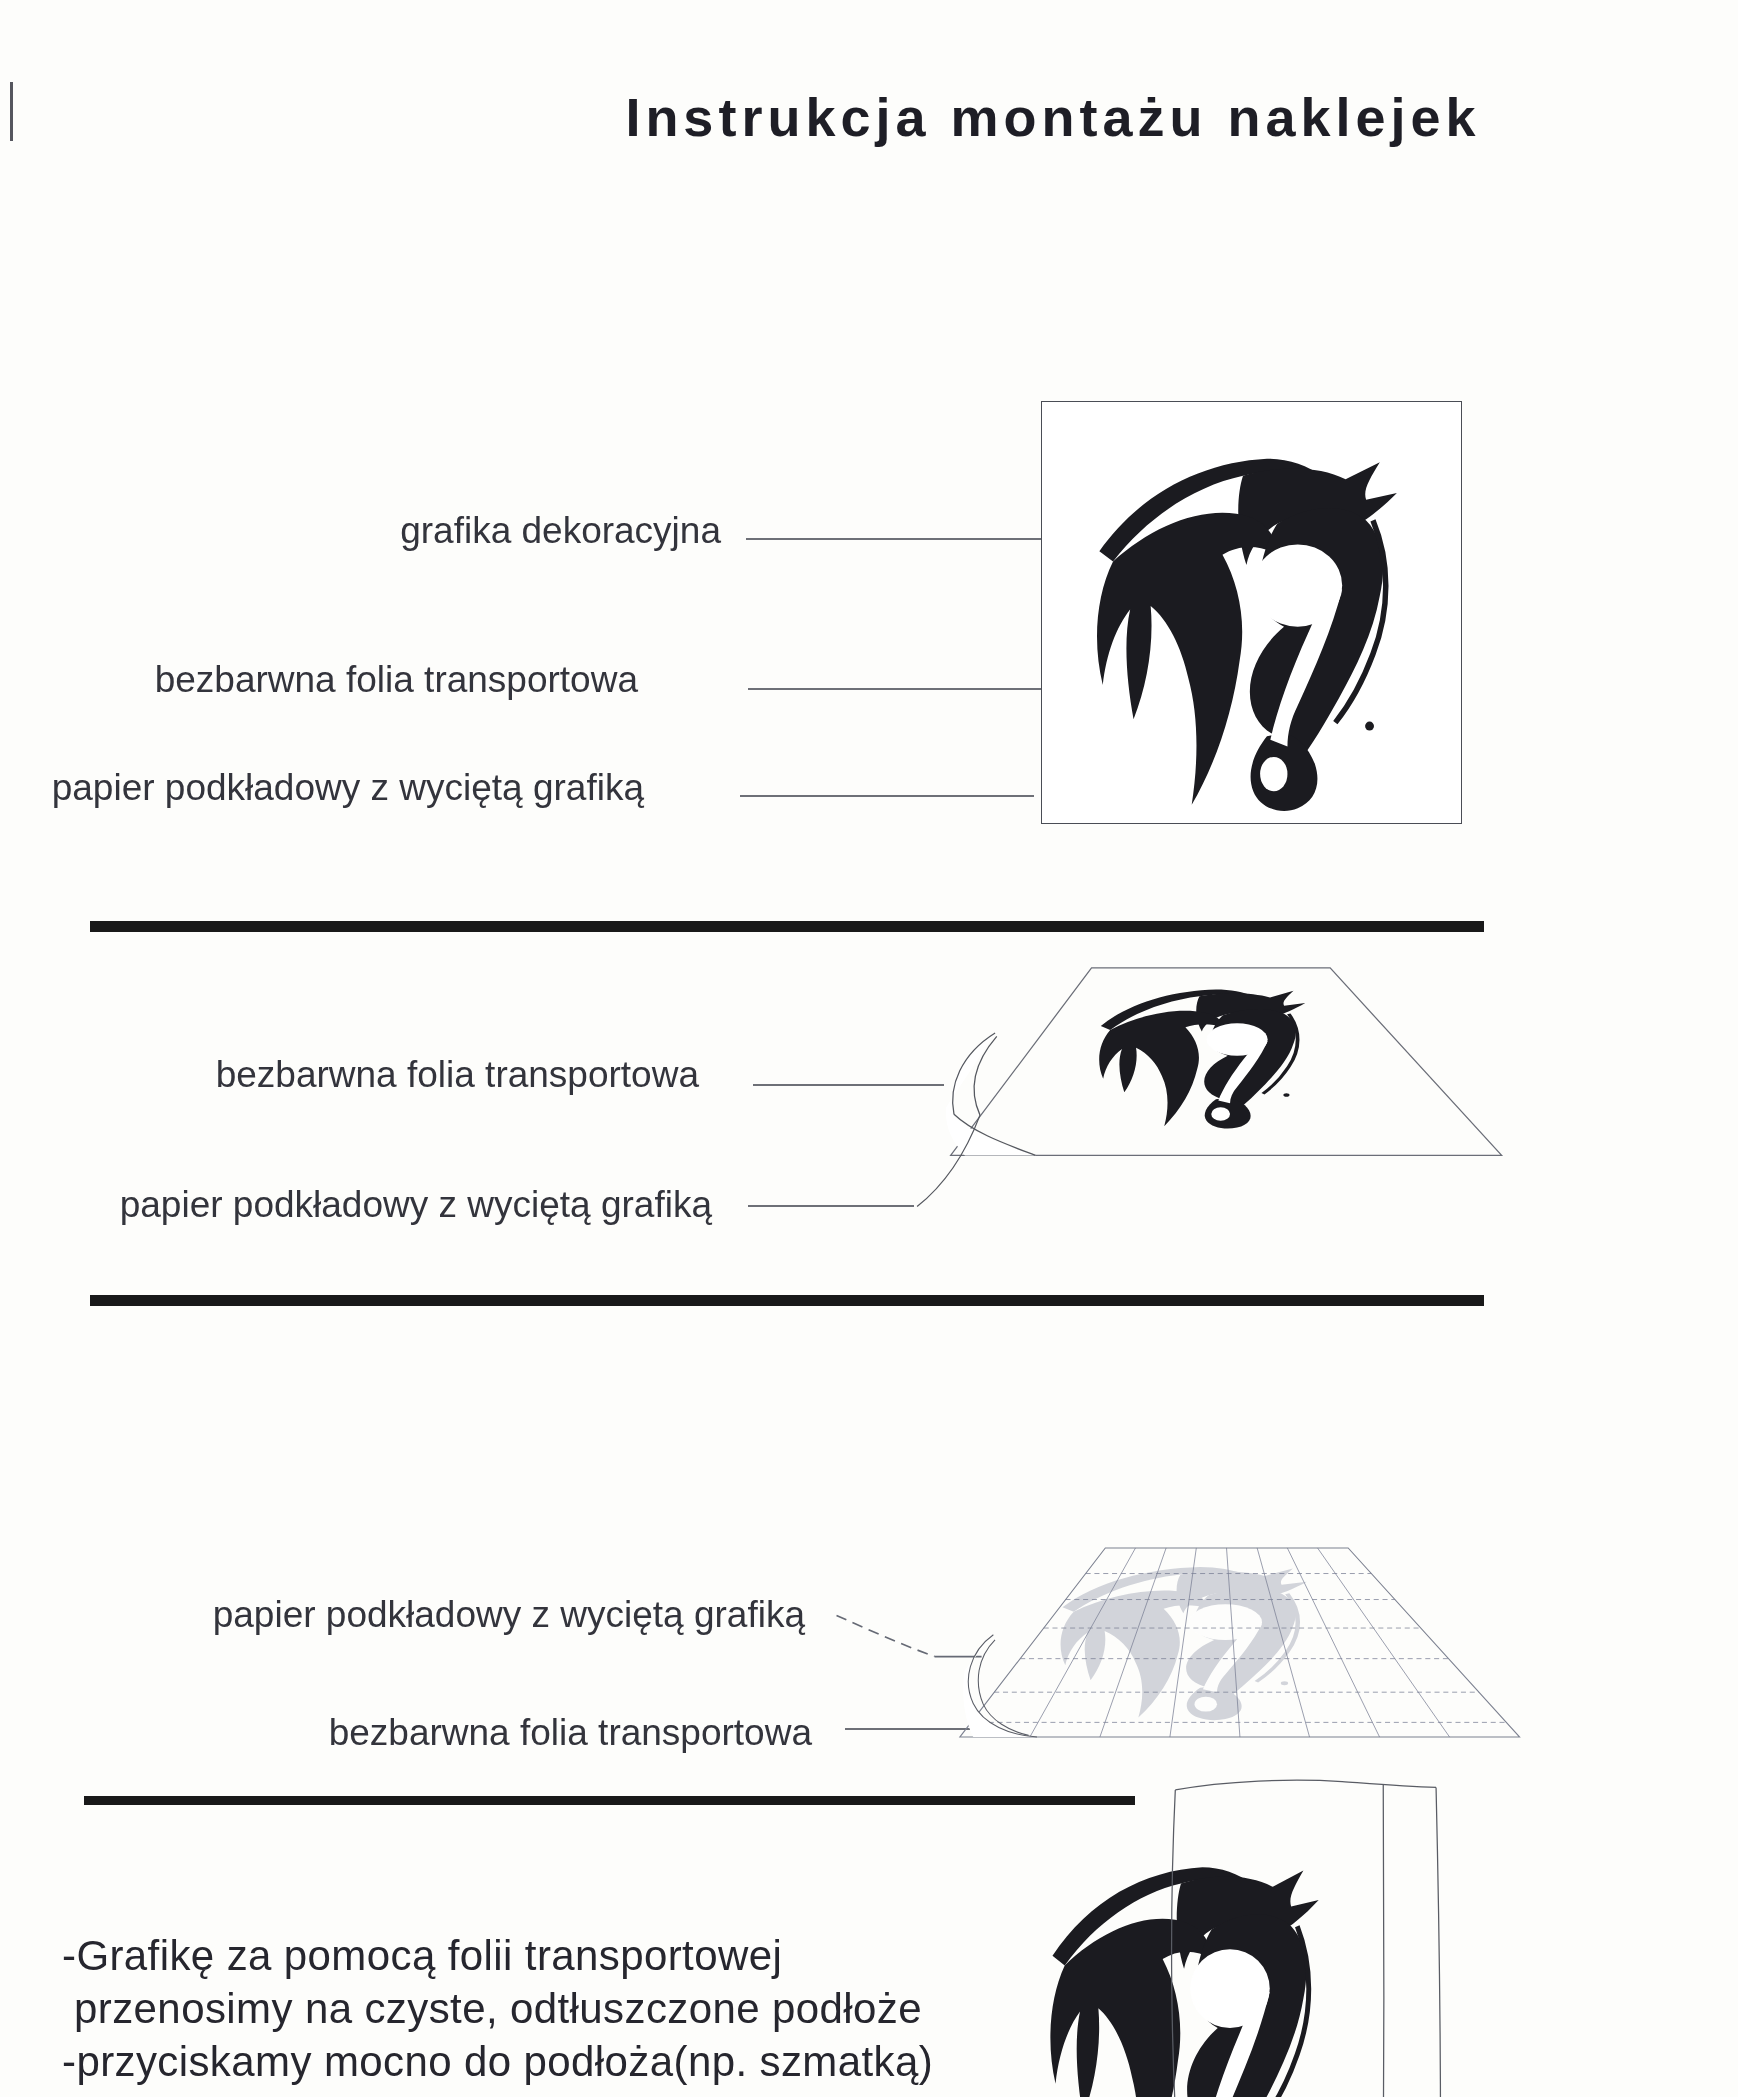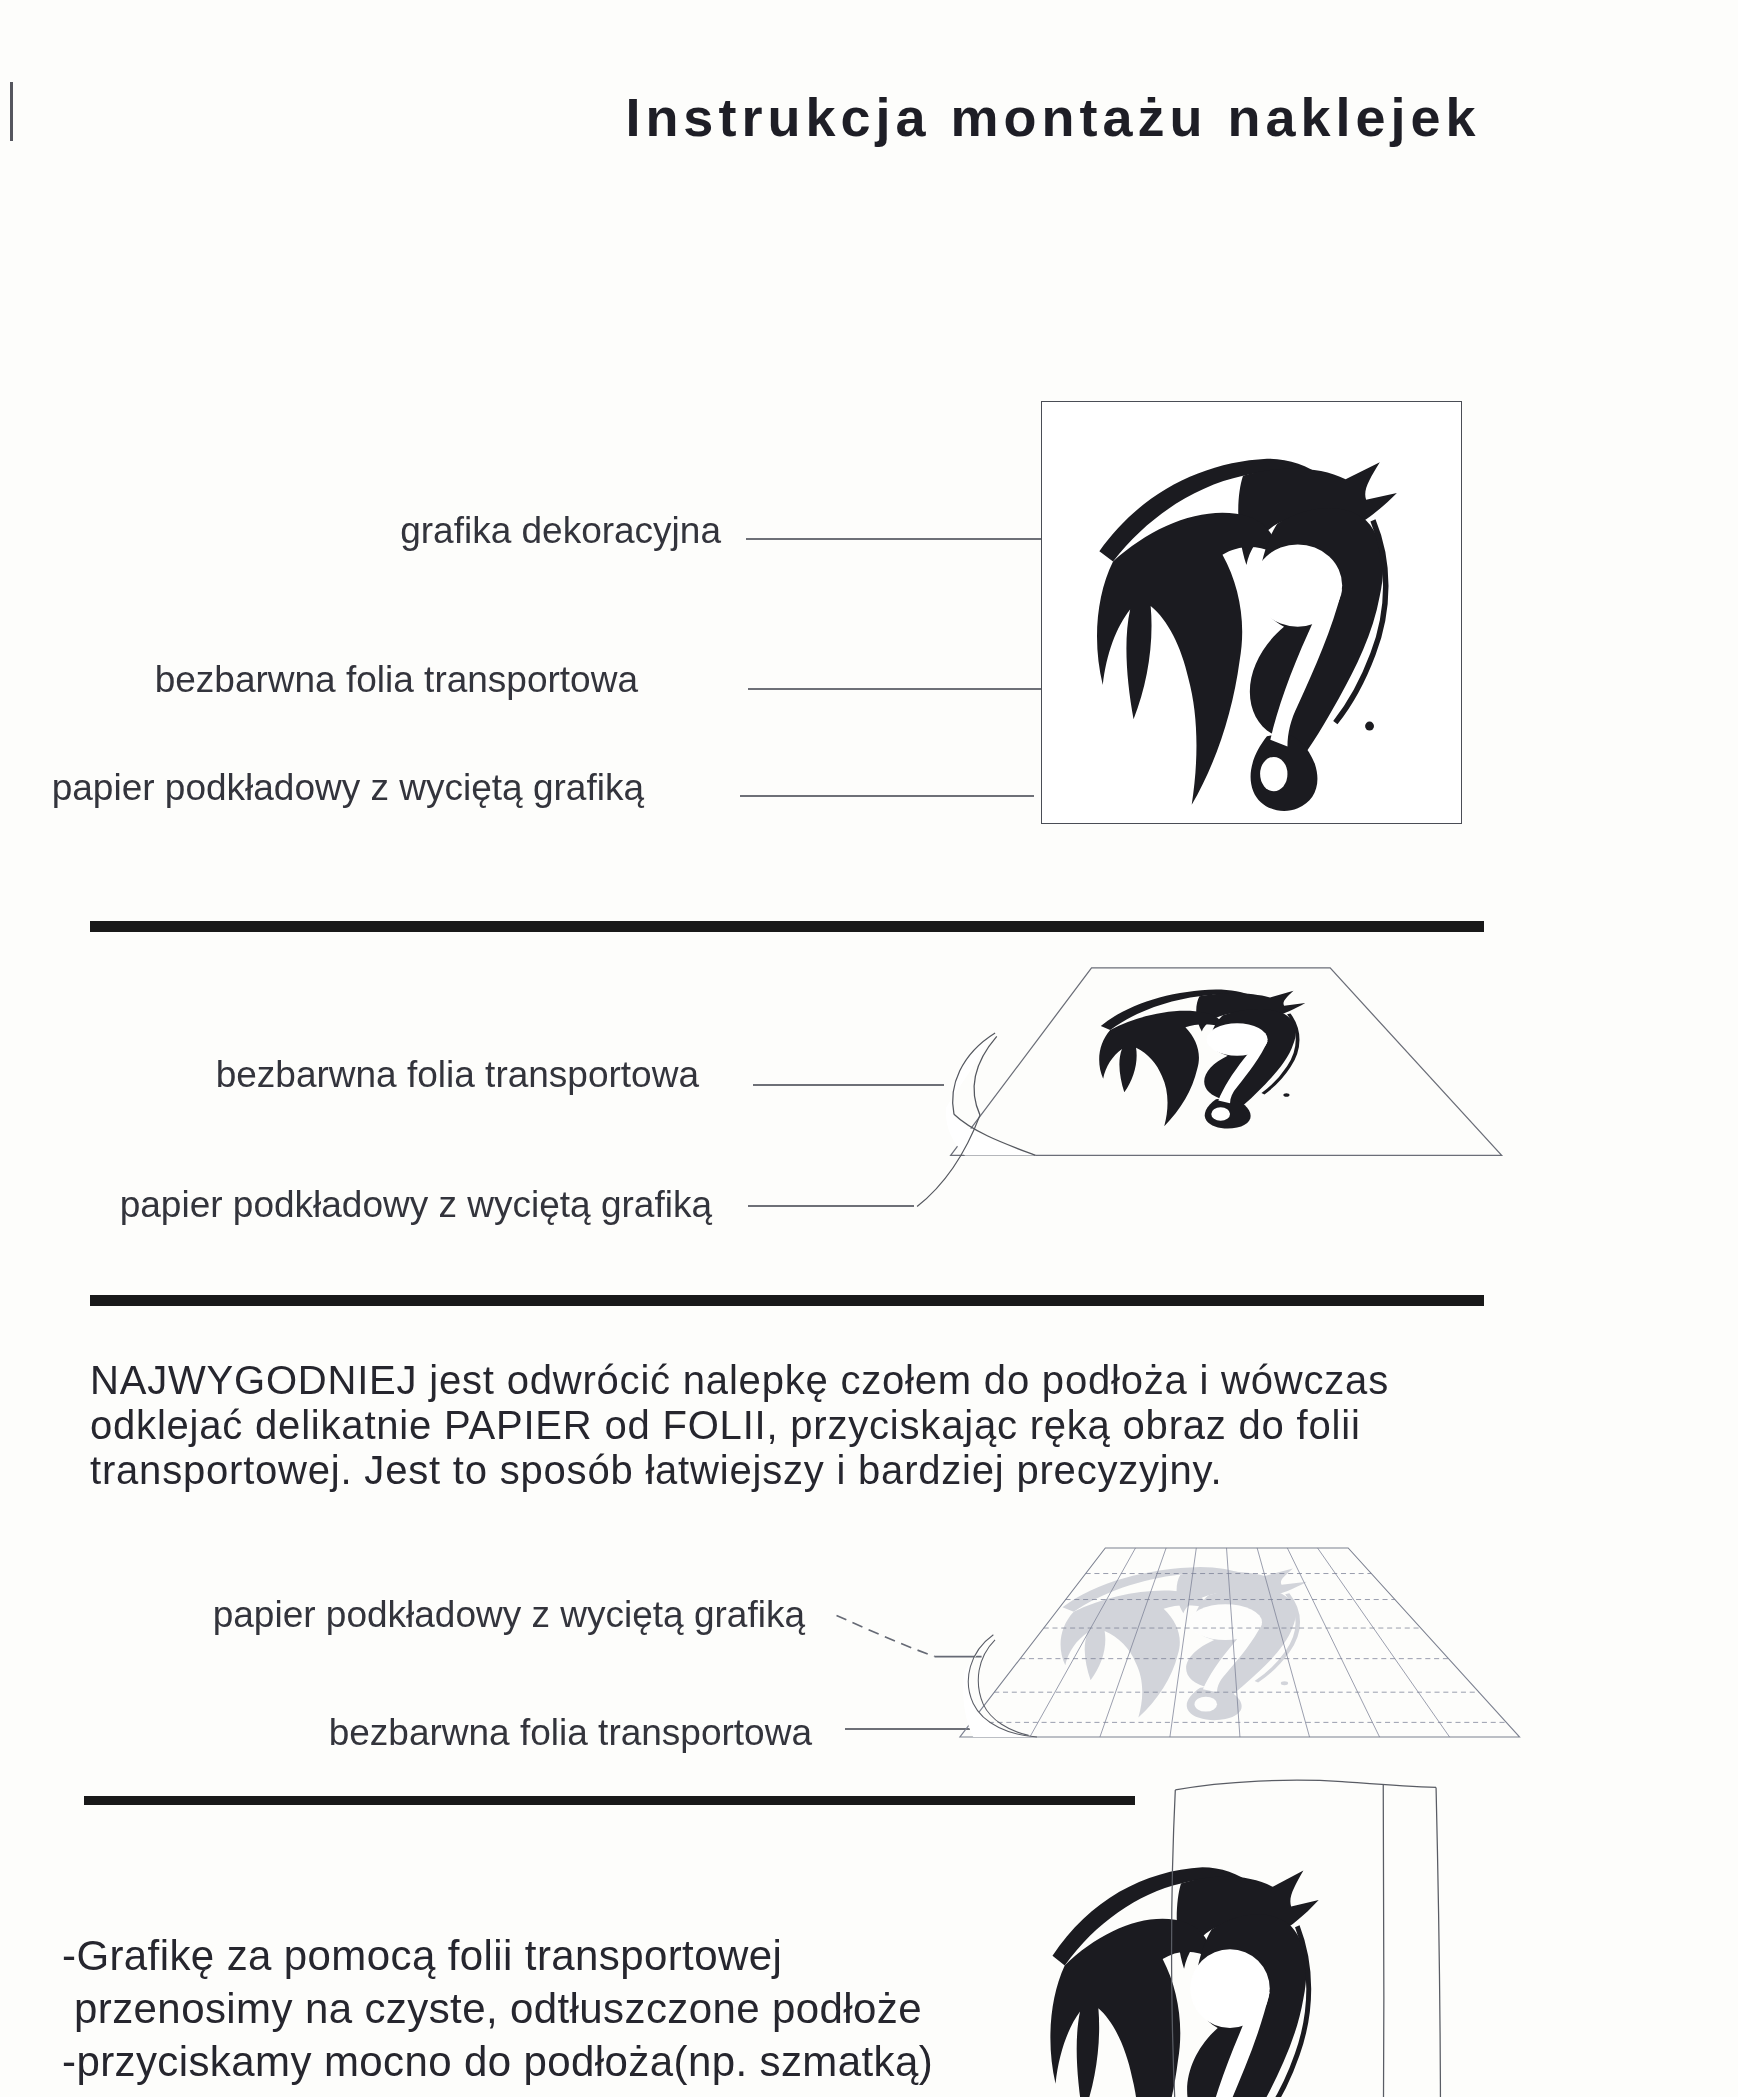--- a/index.html
+++ b/index.html
@@ -92,23 +92,20 @@
     <path d="M2274,2656 C2320,2700 2400,2728 2468,2754" fill="none" stroke="#55585f" stroke-width="3"></path>
     <path d="M2336,2658 C2302,2748 2252,2824 2186,2876" fill="none" stroke="#55585f" stroke-width="3"></path>
   </svg>
 
   <svg class="abs" style="left:1082px; top:984px; color:#1b1b20;" width="235" height="149" viewBox="0 0 100 110" preserveAspectRatio="none">
     <use href="#horse"></use>
   </svg>
 
   <div class="abs divider" style="left:90px; top:1295px; width:1394px; height:11px;"></div>
 
-  <div id="paragraph" class="abs">NAJWYGODNIEJ jest odwrócić nalepkę czołem do podłoża i wówczas
-odklejać delikatnie PAPIER od FOLII, przyciskając ręką obraz do folii
-transportowej. Jest to sposób łatwiejszy i bardziej precyzyjny.</div>
 
   <div class="abs diagram-label" style="right:933px; top:1594px;">papier podkładowy z wyciętą grafiką</div>
   <div class="abs diagram-label" style="right:926px; top:1712px;">bezbarwna folia transportowa</div>
 
   <div class="abs leader" style="left:845px; top:1728px; width:152px;"></div>
 
   <svg class="abs" style="left:1040px; top:1561px; color:#8d93a6; opacity:0.38;" width="281" height="164" viewBox="0 0 100 110" preserveAspectRatio="none">
     <use href="#horse"></use>
   </svg>
 

